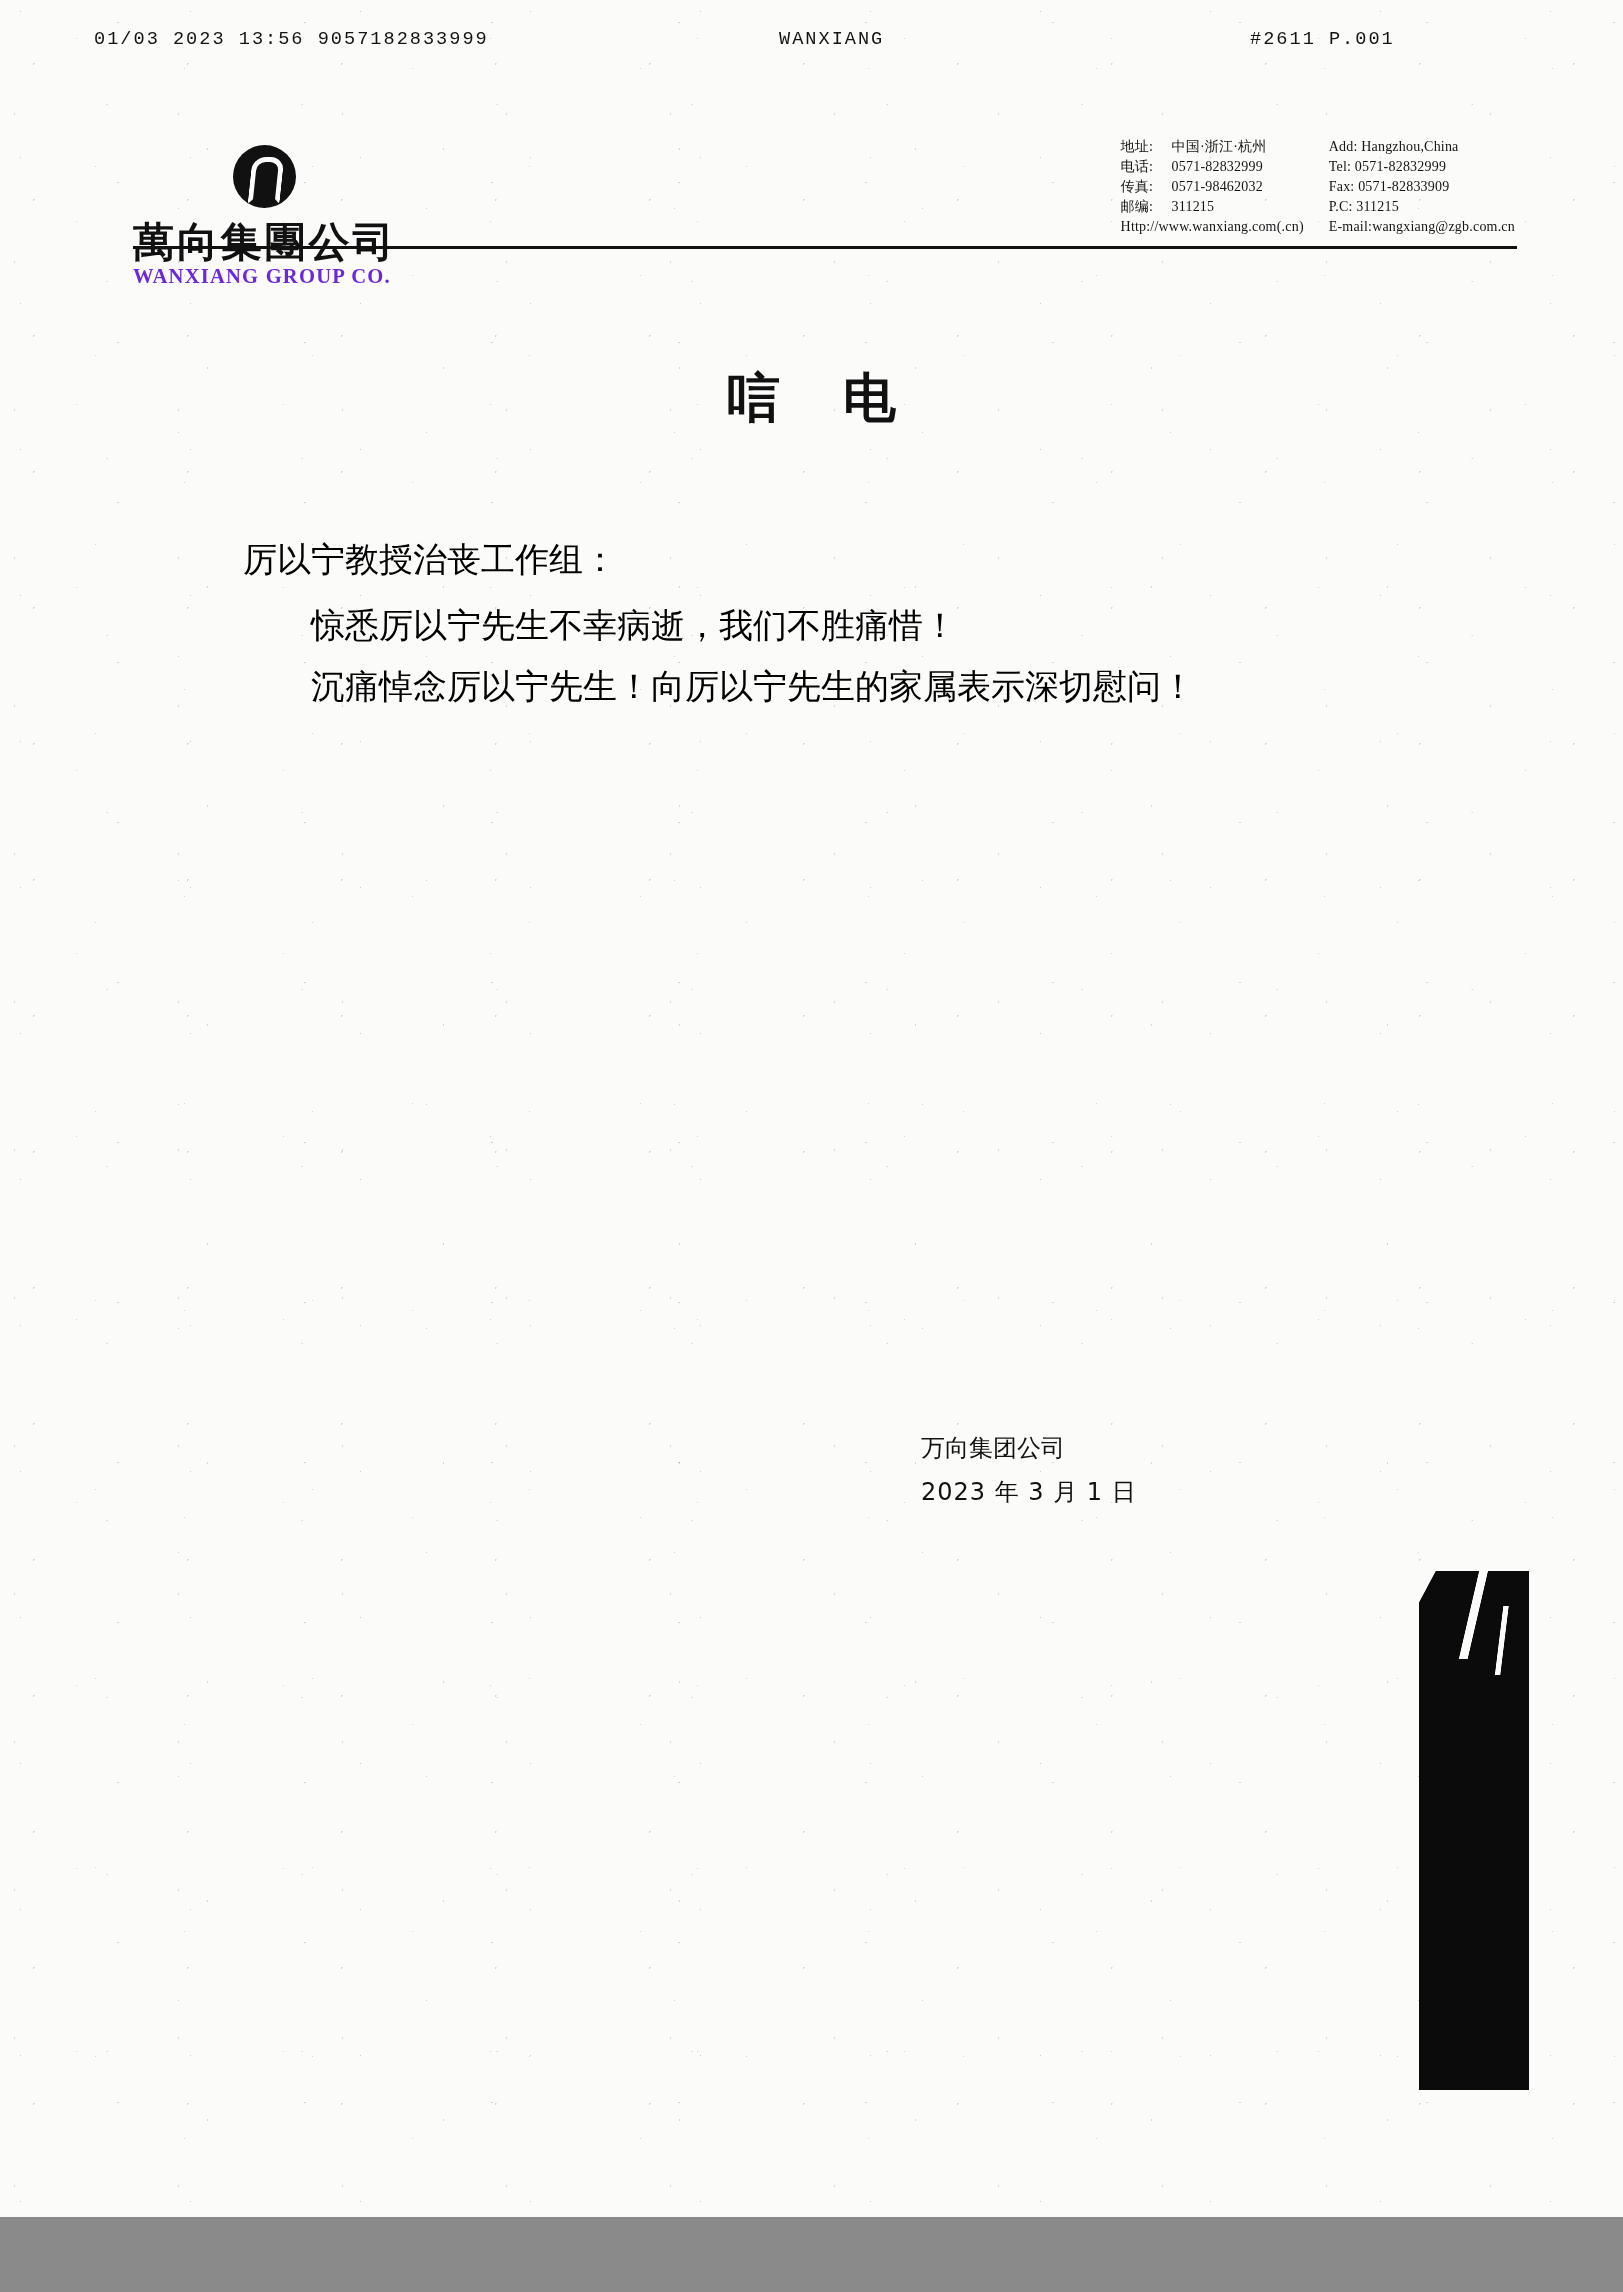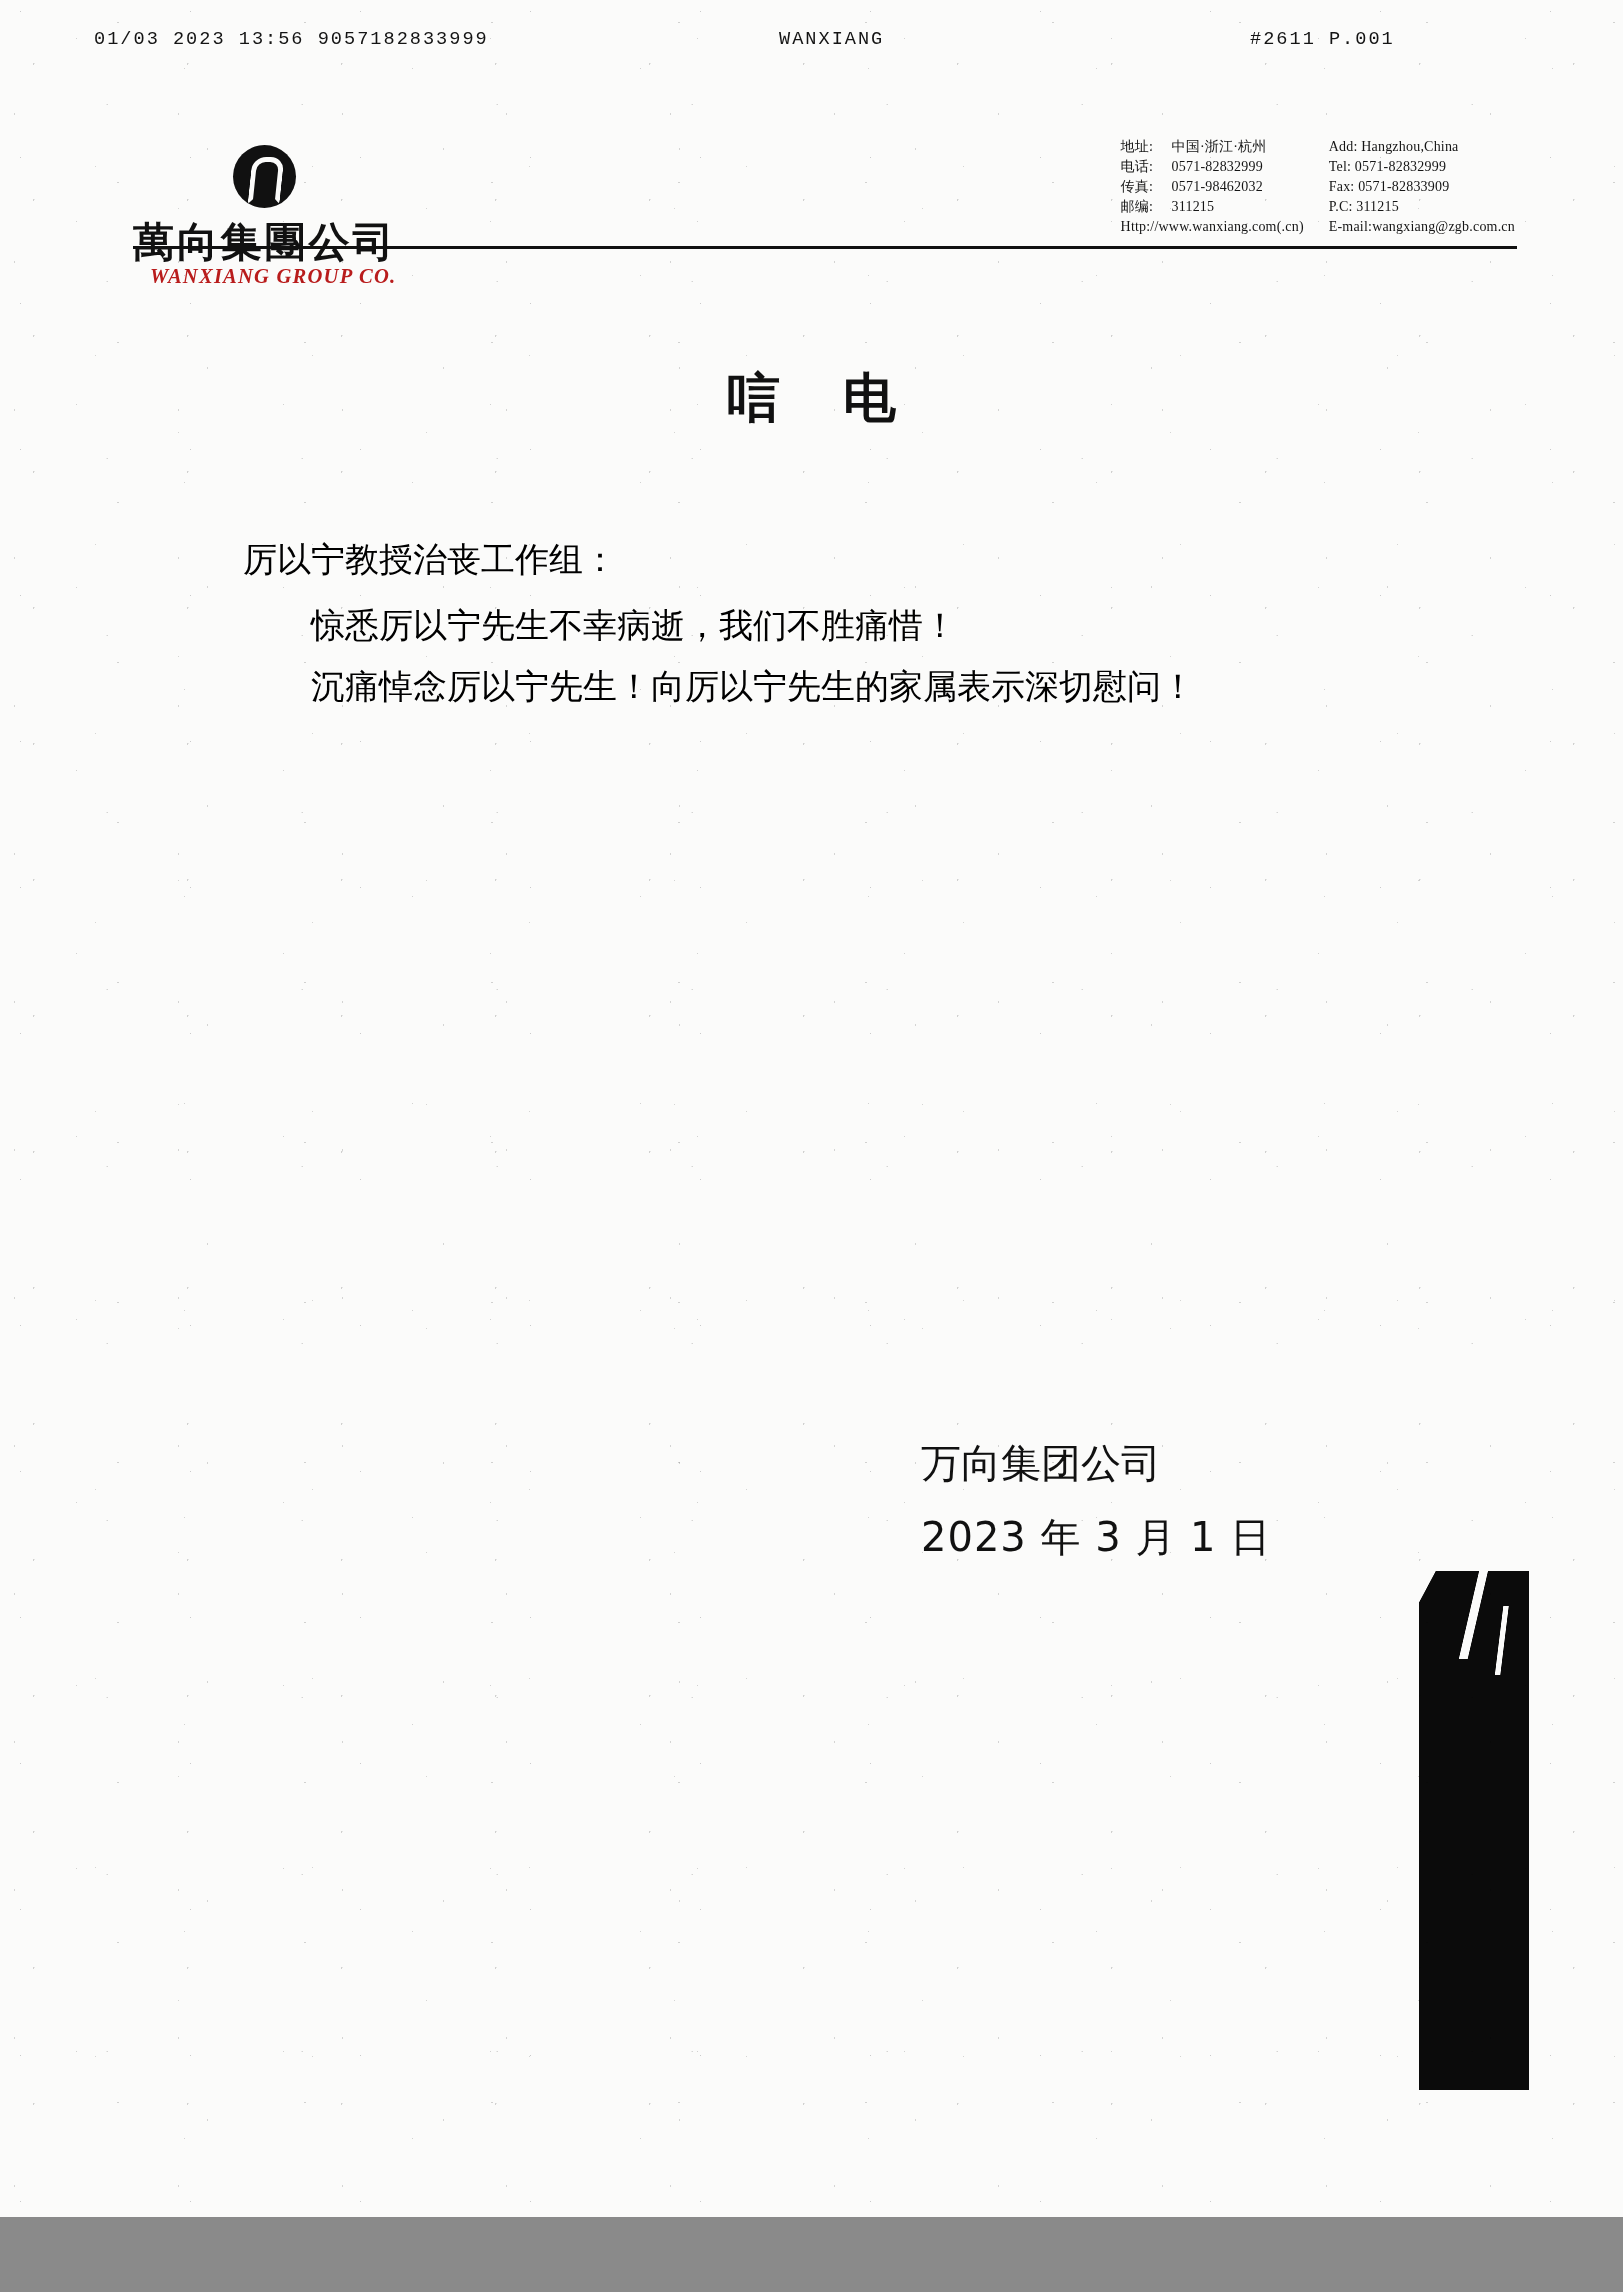--- a/index.html
+++ b/index.html
@@ -100,26 +100,24 @@
   .logo-cn {
     font-size: 41px;
     font-weight: 700;
     letter-spacing: 2.9px;
     color: #111;
     font-family: "DejaVu Sans", sans-serif;
   }
   .logo-en {
     font-size: 20.6px;
     font-weight: 700;
-    font-style: italic;
     letter-spacing: 1.2px;
-    color: #b91c1c;
+    color: #6d28d9;
     font-family: "Liberation Serif", serif;
     margin-top: 2px;
-    text-align: right;
   }
   .contact-block {
     position: absolute;
     right: 2px;
     top: 0;
     display: flex;
     gap: 25px;
     font-family: "Liberation Serif", serif;
     font-size: 14px;
     line-height: 1.42;
@@ -165,21 +163,21 @@
   }
   .salutation { margin: 0 0 5.9px 0; }
   .para { margin: 0; text-indent: 2em; }
 
   
   .signature {
     position: absolute;
     top: 1426px;
     left: 921px;
     font-family: "DejaVu Sans", sans-serif;
-    font-size: 40px;
+    font-size: 24px;
     line-height: 1.85;
     color: #111;
   }
   .sig-date { letter-spacing: 1px; }
 
   
   .artifact {
     position: absolute;
     right: 94px;
     bottom: 127px;

